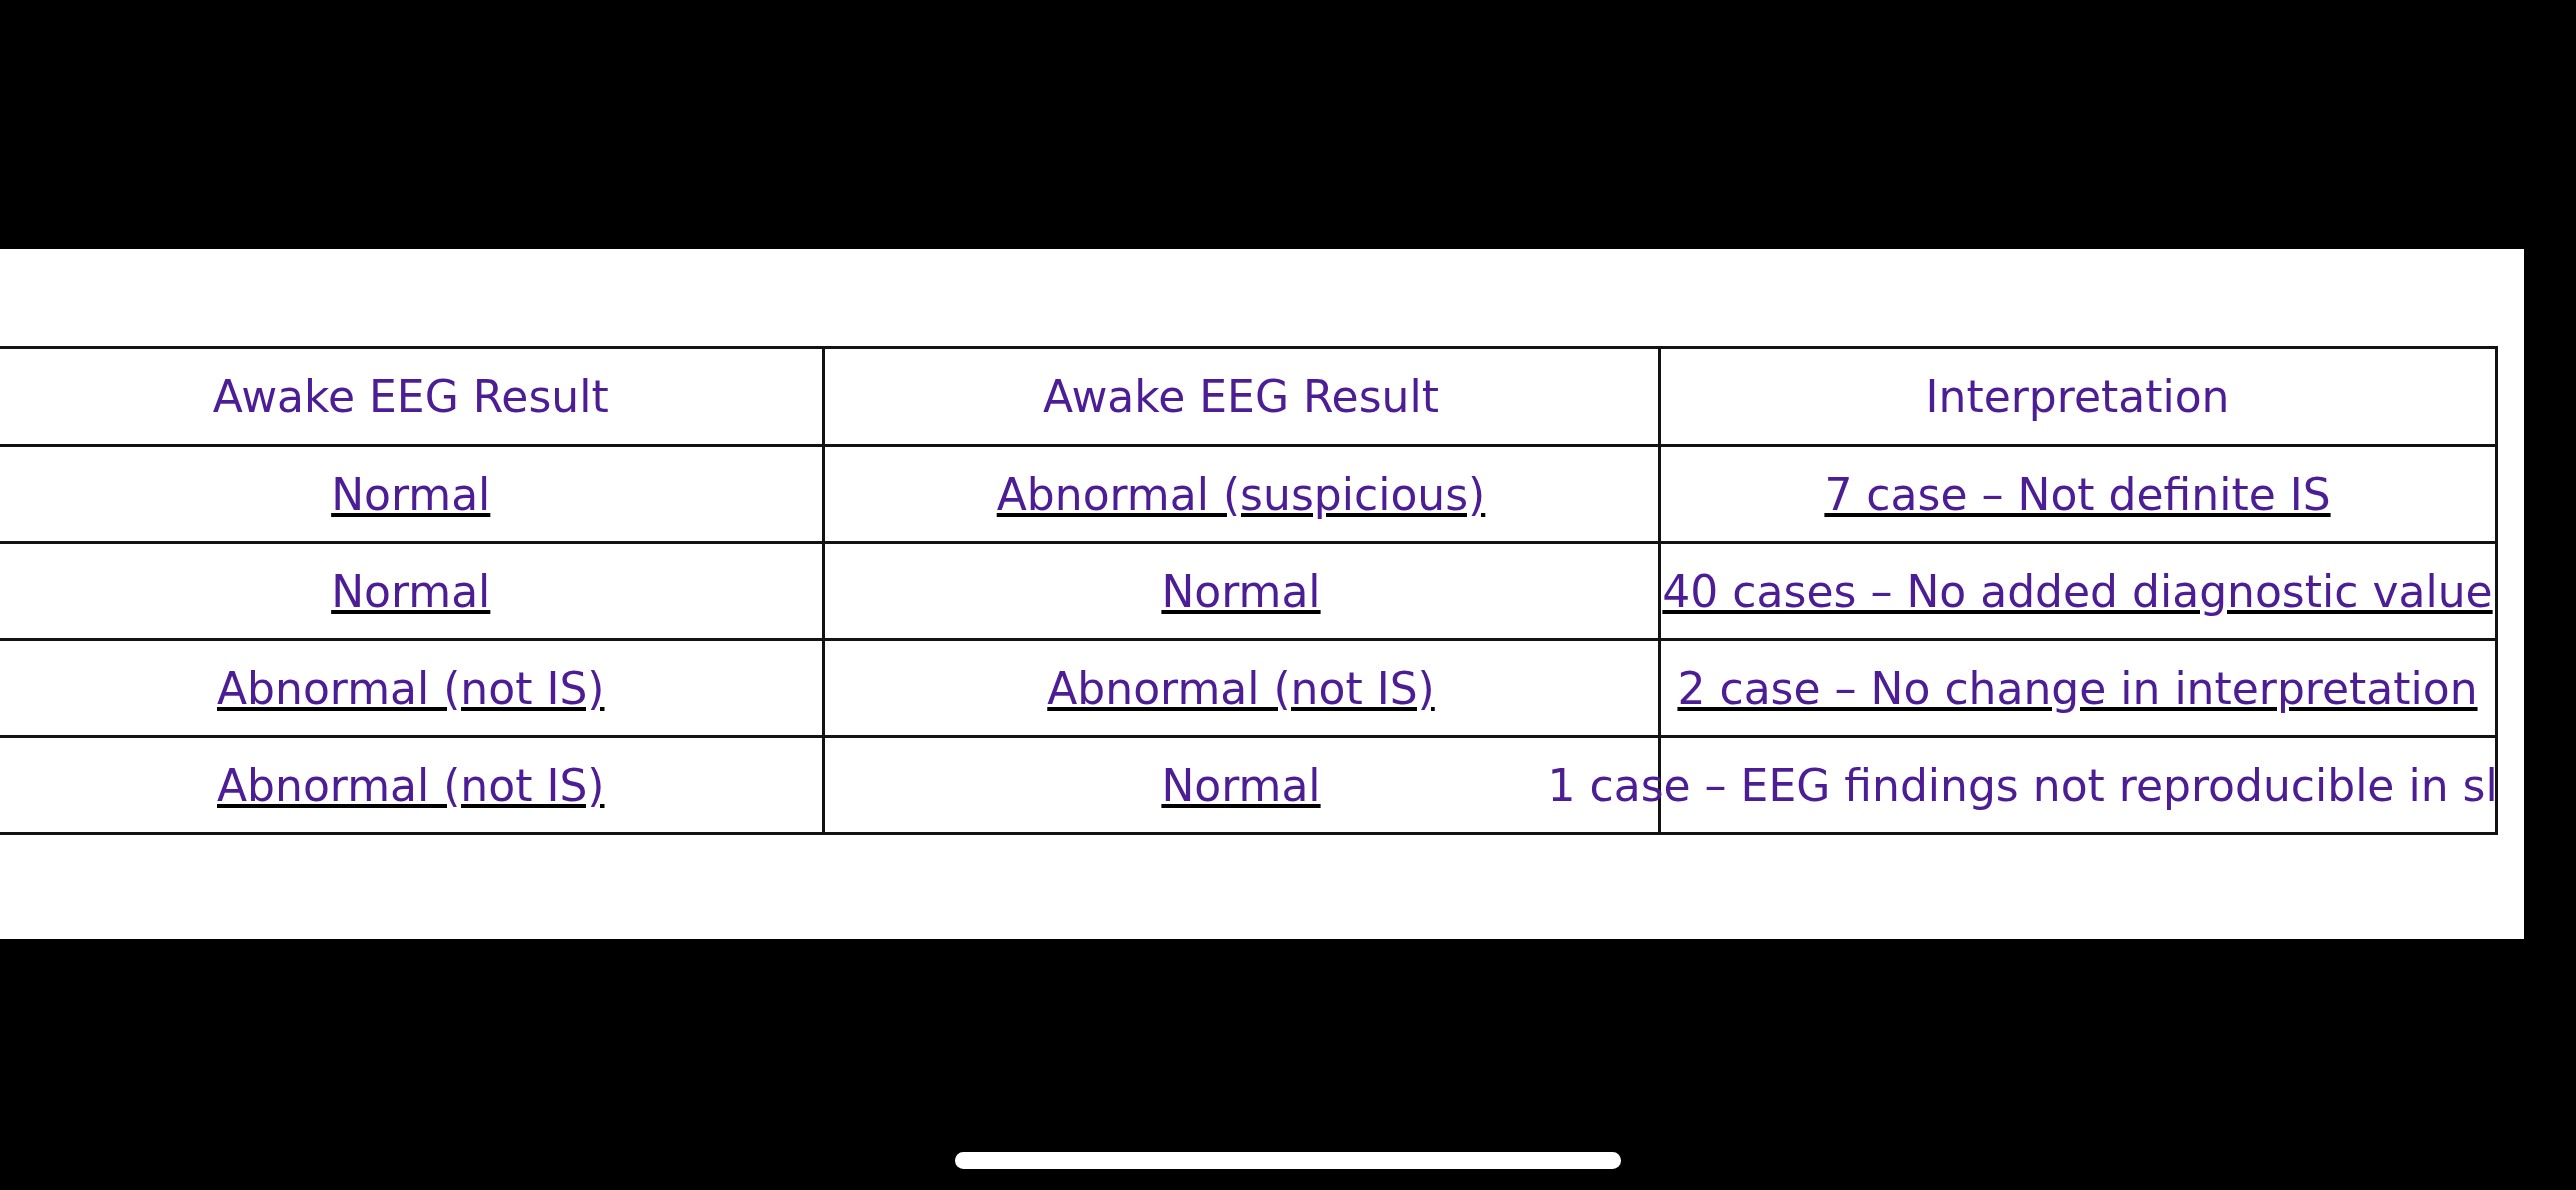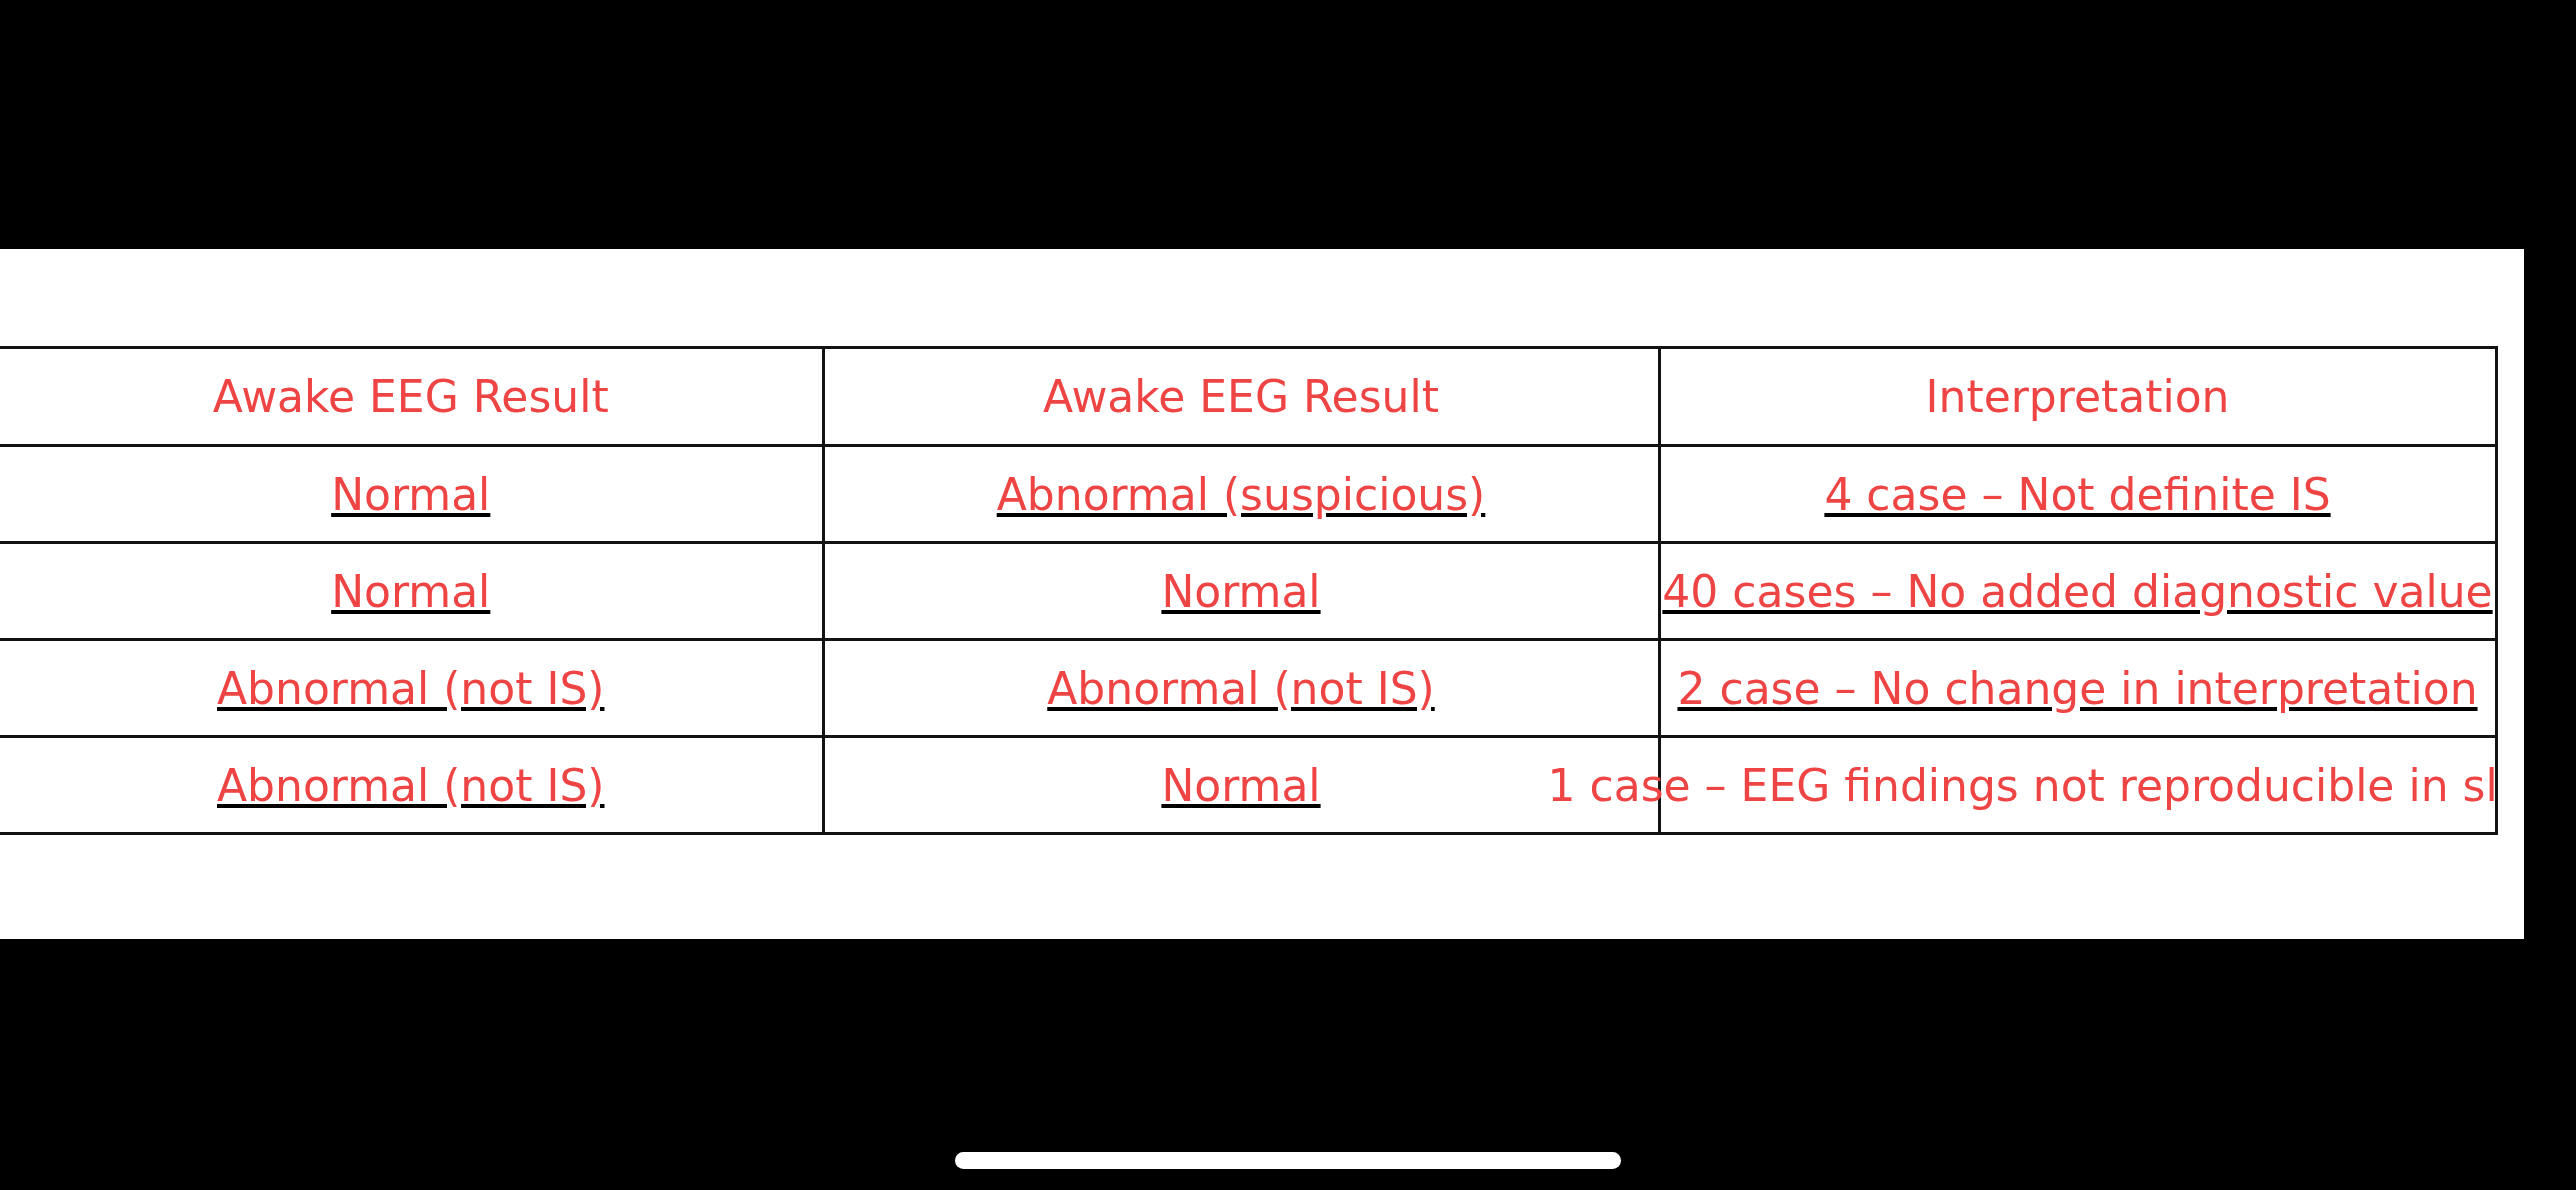--- a/index.html
+++ b/index.html
@@ -36,21 +36,21 @@
   .eeg-table col.c1 { width: 823px; }
   .eeg-table col.c2 { width: 836px; }
   .eeg-table col.c3 { width: 837px; }
   .eeg-table th, .eeg-table td {
     border: 3.7px solid #131313;
     padding: 0;
     text-align: center;
     vertical-align: middle;
     font-size: 44px;
     font-weight: normal;
-    color: #ef4444;
+    color: #4c1d95;
     white-space: nowrap;
     overflow: visible;
   }
   
   .eeg-table th:first-child, .eeg-table td:first-child {
     border-left: none;
   }
   .eeg-table thead tr { height: 98px; }
   .eeg-table tbody tr { height: 97px; text-decoration: underline; }
   
@@ -100,21 +100,21 @@
       </thead>
       <tbody>
         <tr>
           <td>
             <span>Normal</span>
           </td>
           <td>
             <span>Abnormal (suspicious)</span>
           </td>
           <td>
-            <span>4 case – Not definite IS</span>
+            <span>7 case – Not definite IS</span>
           </td>
         </tr>
         <tr>
           <td>
             <span>Normal</span>
           </td>
           <td>
             <span>Normal</span>
           </td>
           <td>

